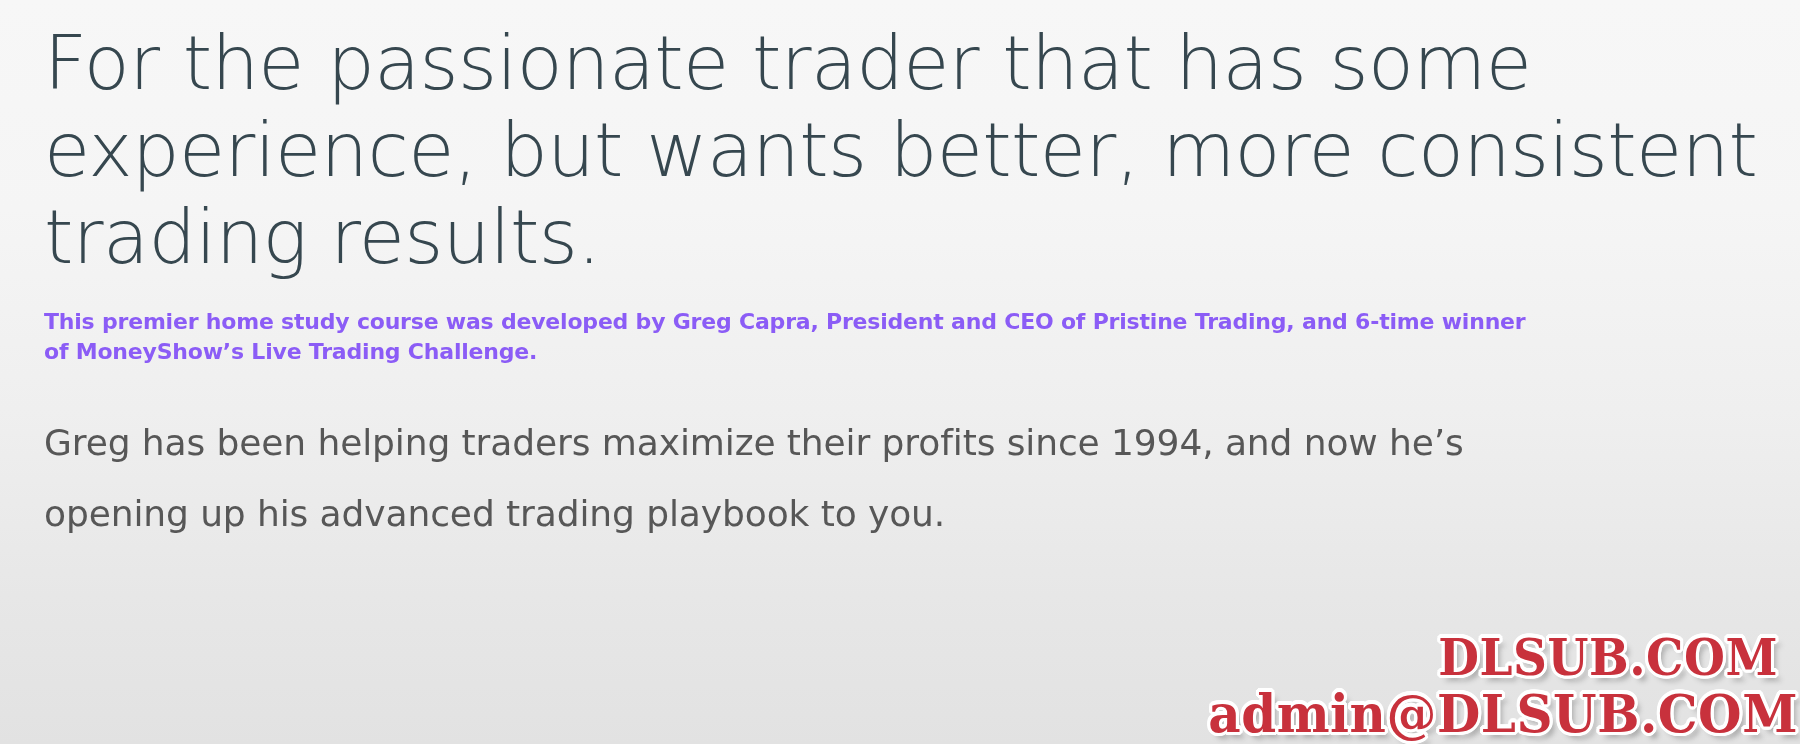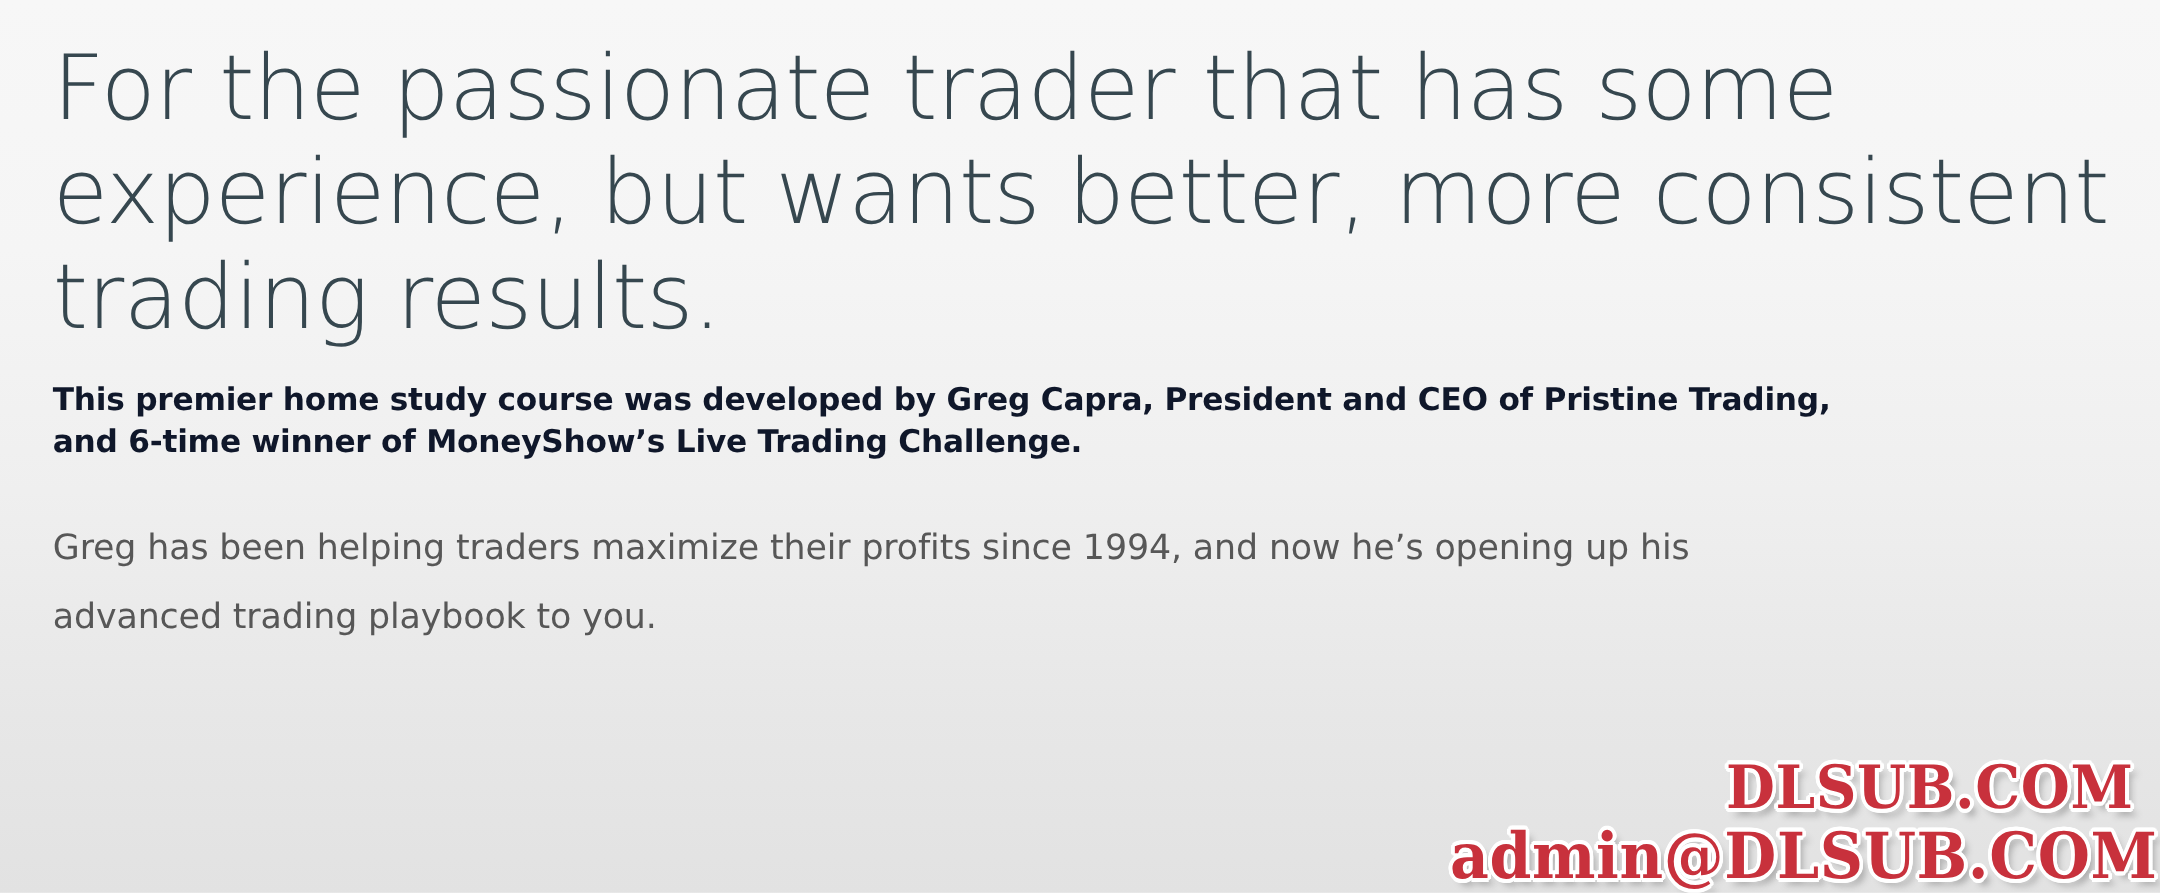--- a/index.html
+++ b/index.html
@@ -24,49 +24,49 @@
 
   .content {
     position: absolute;
     left: 44px;
     top: 0;
     width: 1740px;
   }
 
   .headline {
     margin: 0;
-    padding-top: 30px;
+    padding-top: 20px;
     font-family: "DejaVu Sans", sans-serif;
     font-weight: 300;
     font-size: 75px;
     line-height: 1.16;
     letter-spacing: -0.6px;
     color: #36474f;
     max-width: 1730px;
     -webkit-font-smoothing: antialiased;
   }
 
   .lede {
     margin: 0;
     padding-top: 26px;
     font-family: "DejaVu Sans", sans-serif;
     font-weight: 700;
-    font-size: 26px;
+    font-size: 22px;
     line-height: 1.36;
     letter-spacing: -0.2px;
-    color: #0f172a;
+    color: #8b5cf6;
     max-width: 1490px;
   }
 
   .body-copy {
     margin: 0;
     padding-top: 40px;
     font-family: "DejaVu Sans", sans-serif;
     font-weight: 400;
-    font-size: 29px;
+    font-size: 36px;
     line-height: 1.98;
     letter-spacing: -0.1px;
     color: #575757;
     max-width: 1500px;
   }
 
   
   .watermark {
     position: absolute;
     right: 2px;

